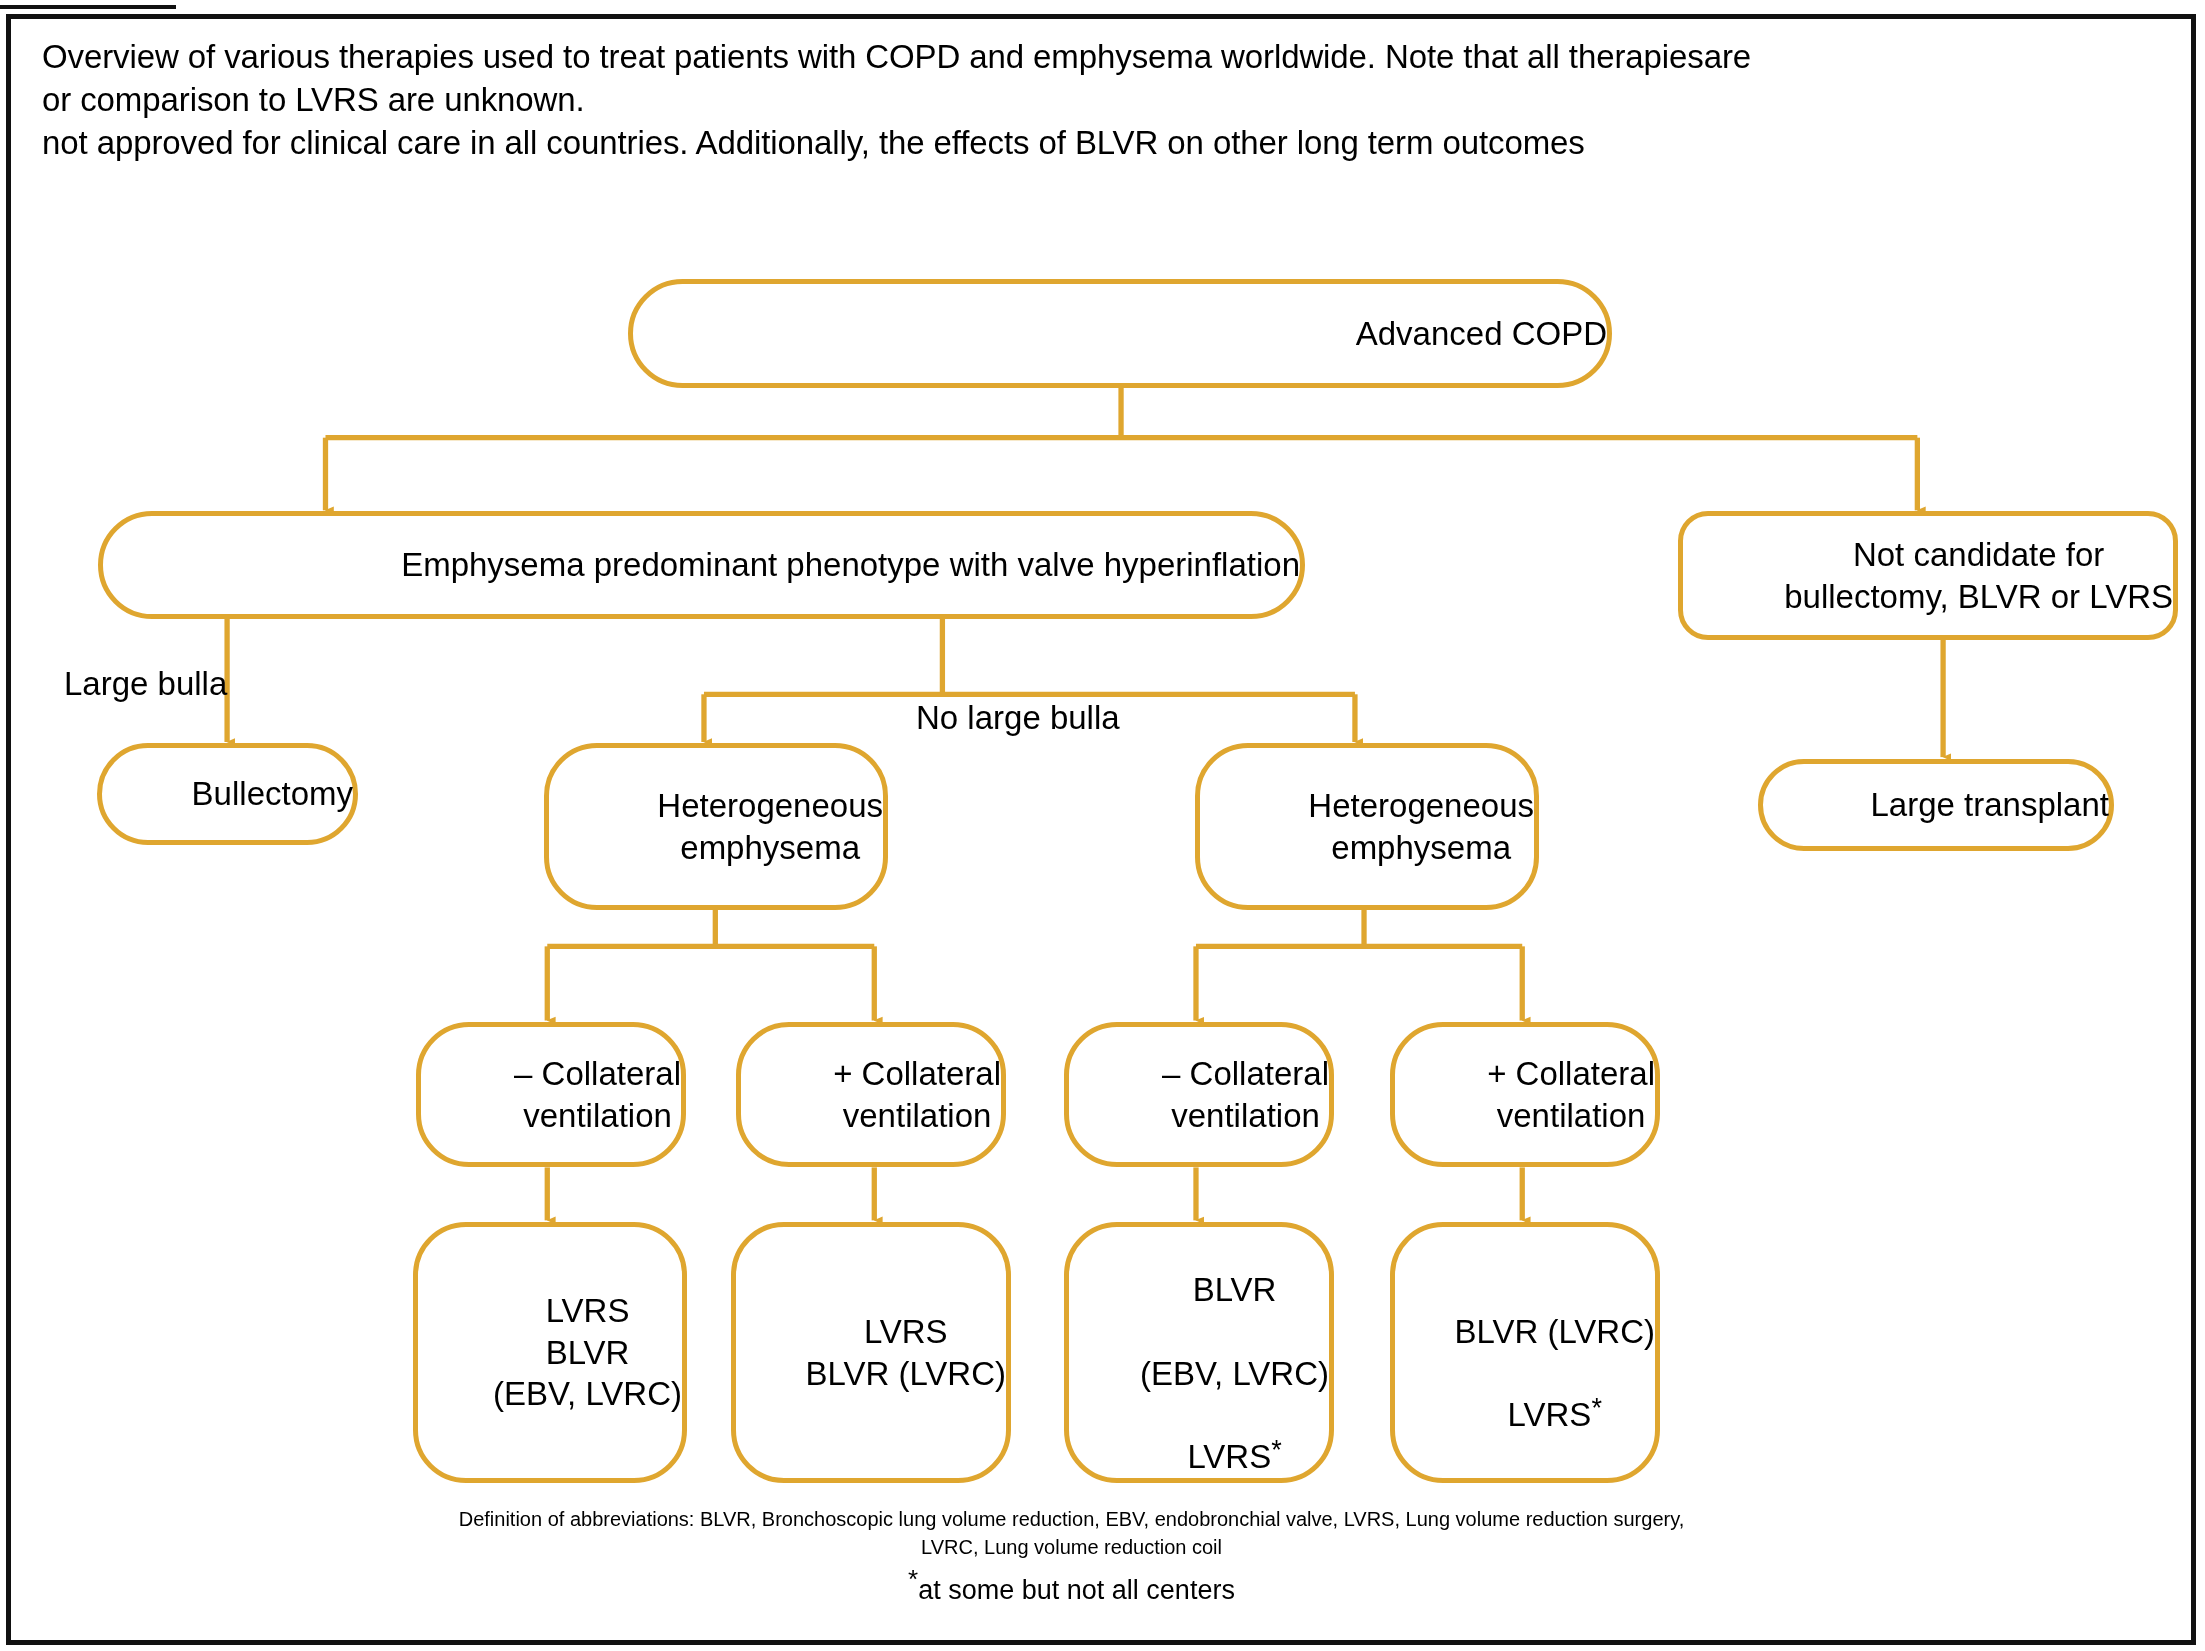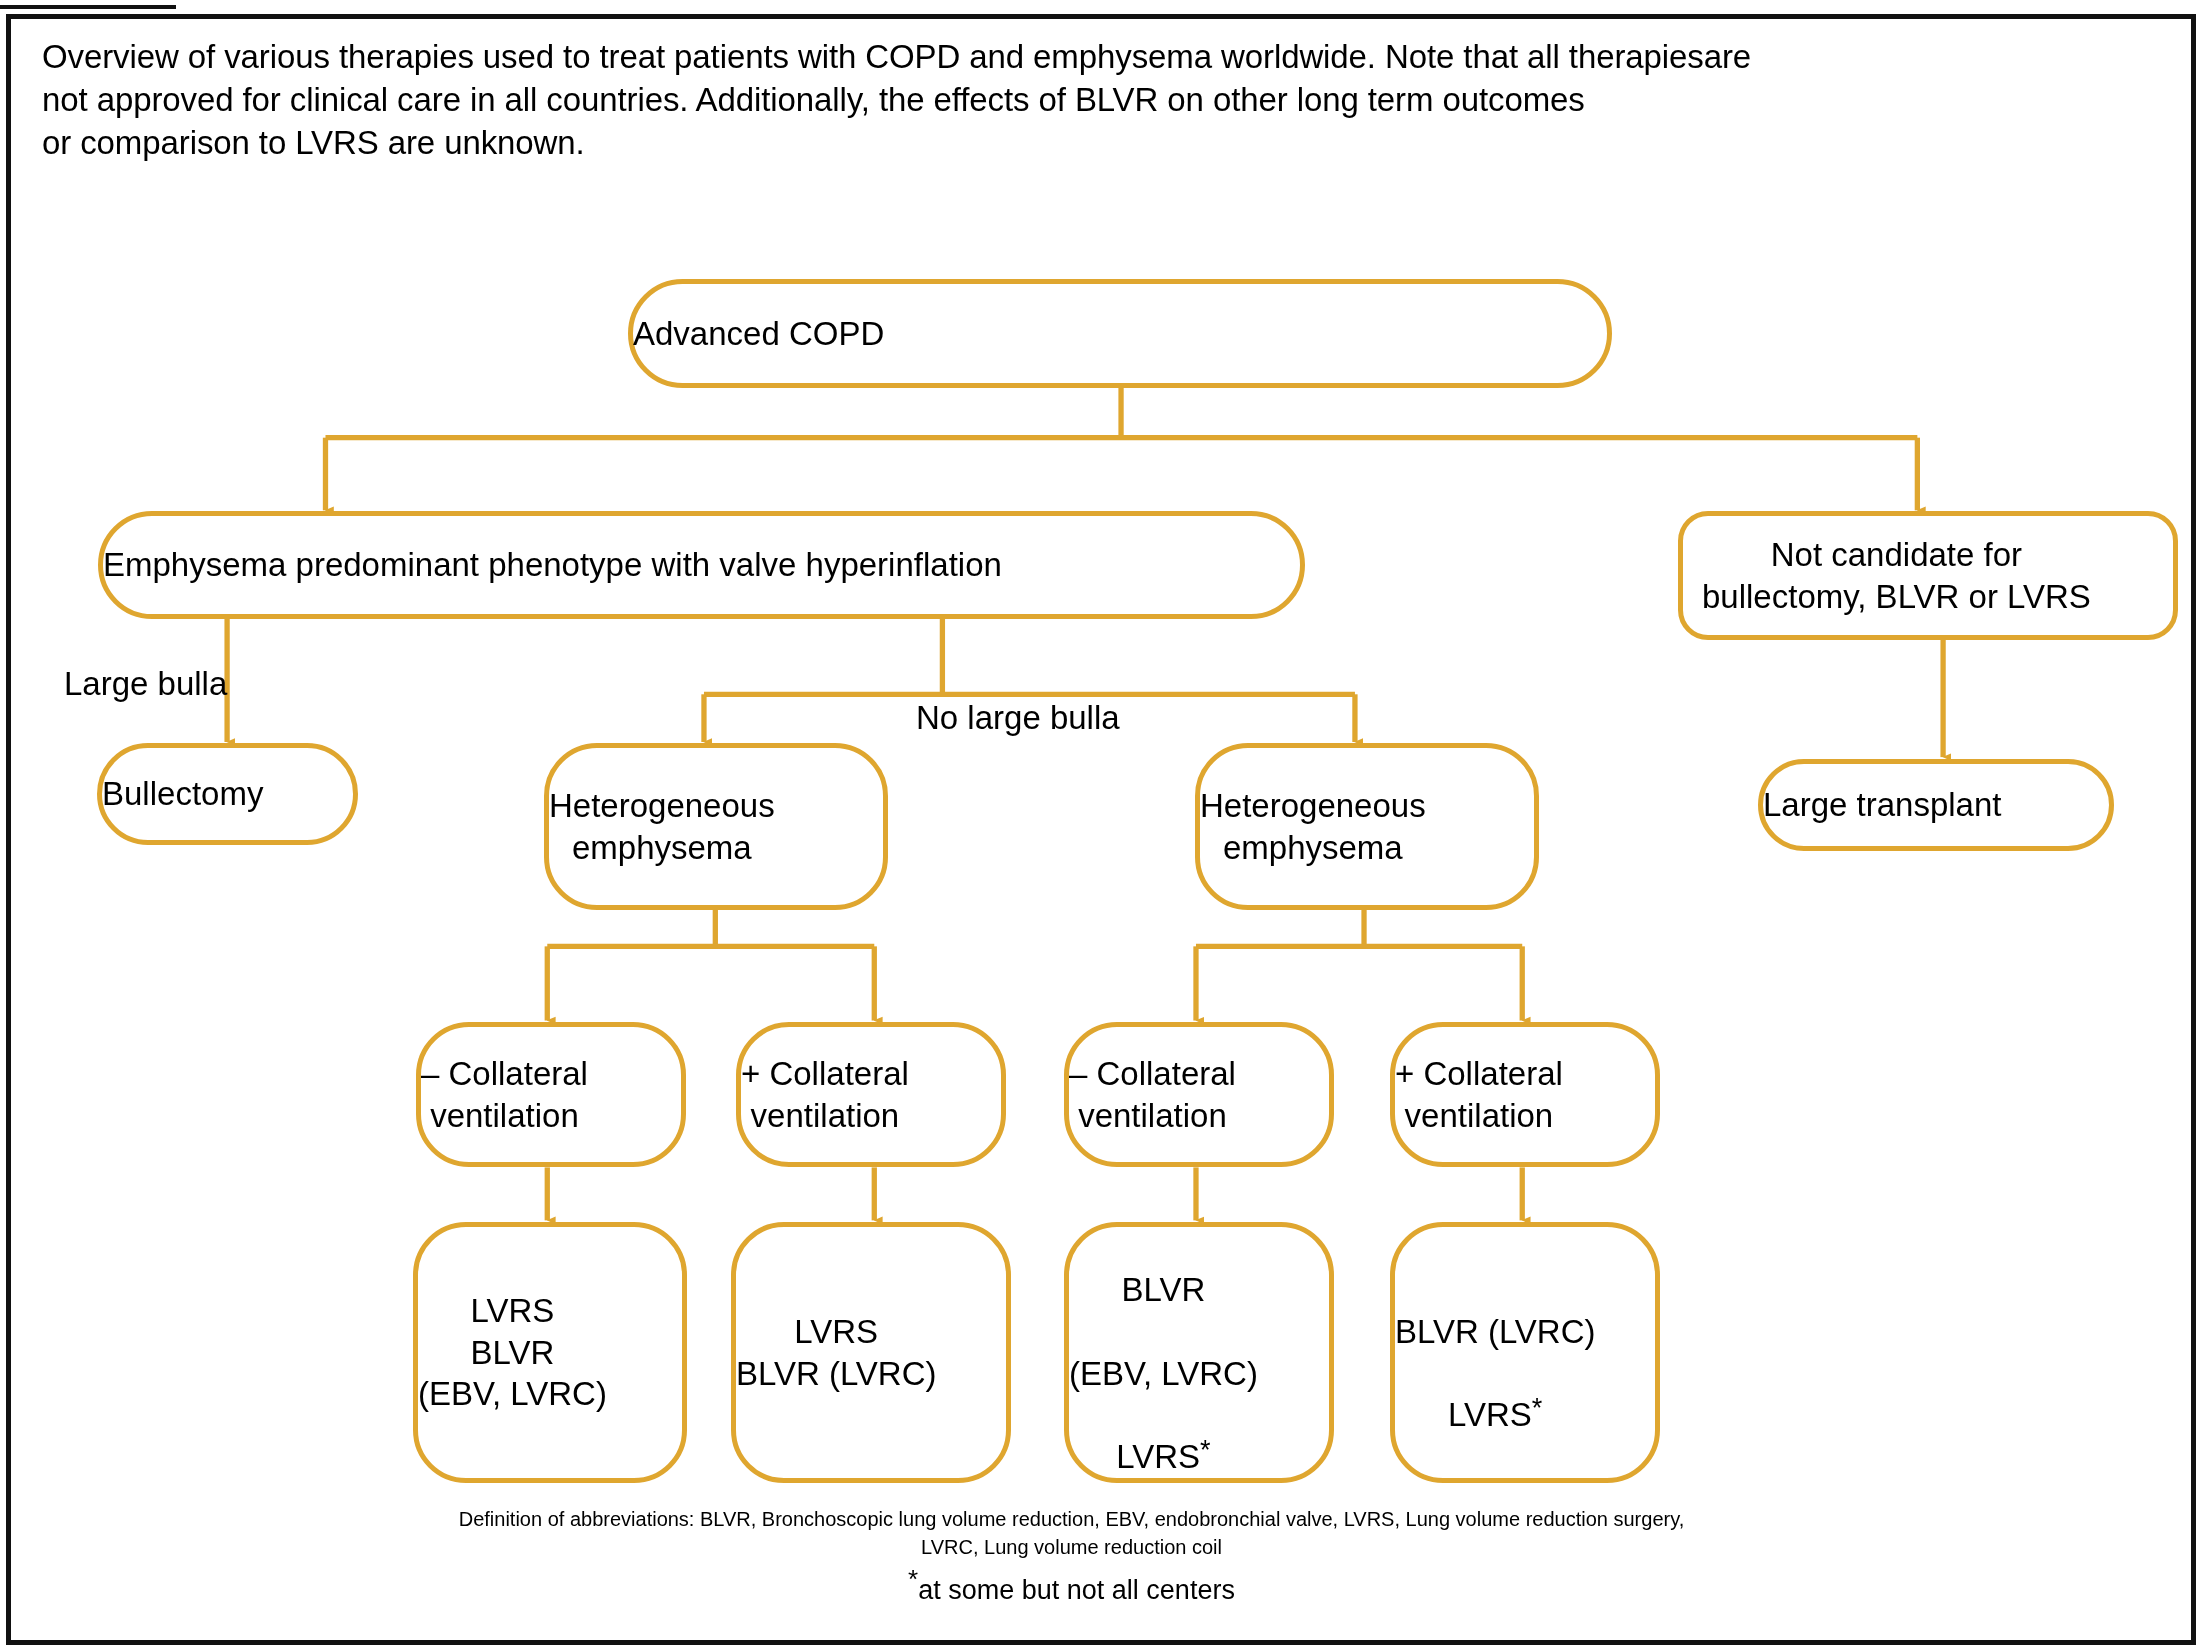--- a/index.html
+++ b/index.html
@@ -62,21 +62,21 @@
     height: 1652px;
   }
 
   .node {
     position: absolute;
     box-sizing: border-box;
     border: 5.3px solid #DFA62F;
     background: #ffffff;
     display: flex;
     align-items: center;
-    justify-content: flex-start;
+    justify-content: flex-end;
     text-align: center;
     color: #000000;
     font-size: 33px;
     line-height: 1.26;
     z-index: 3;
   }
   .node .ntext { display: block; white-space: pre-line; }
   .stadium { border-radius: 756px; }
   .rounded-lg { border-radius: 53px; }
   .rounded-md { border-radius: 30px; padding-left: 19px; }
@@ -121,22 +121,22 @@
 </head>
 <body>
 
 <div id="figure">
 
   <div id="frame-shadow"></div>
   <div id="frame"></div>
 
   <div id="caption">
     <span class="cline">Overview of various therapies used to treat patients with COPD and emphysema worldwide. Note that all therapiesare</span>
+    <span class="cline">or comparison to LVRS are unknown.</span>
     <span class="cline">not approved for clinical care in all countries. Additionally, the effects of BLVR on other long term outcomes</span>
-    <span class="cline">or comparison to LVRS are unknown.</span>
   </div>
 
   <svg id="edges" viewBox="0 0 2913 2182" width="2205" height="1652" xmlns="http://www.w3.org/2000/svg">
     <defs>
       <marker id="arrow" viewBox="0 0 12 12" refX="6" refY="11" markerWidth="12" markerHeight="12" orient="auto-start-reverse" markerUnits="userSpaceOnUse">
         <path d="M 1 0 L 11 0 L 6 12 z" fill="#DFA62F"></path>
       </marker>
     </defs>
     <g stroke="#DFA62F" stroke-width="7" fill="none" stroke-linecap="butt">
 

